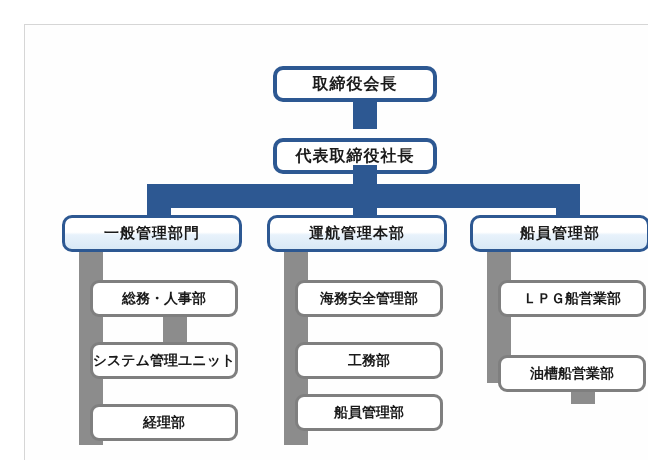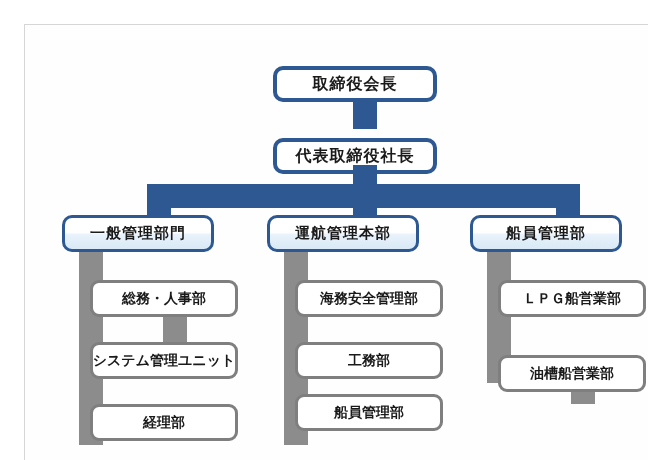--- a/index.html
+++ b/index.html
@@ -12,21 +12,21 @@
   .box {
     position:absolute; display:flex; align-items:center; justify-content:center;
     font-weight:bold; color:#1a1a1a; white-space:nowrap;
     background:#fff; border-radius:10px;
   }
   .box-top {
     width:164px; height:36px; left:248px;
     border:4px solid var(--blue); font-size:16px; letter-spacing:1px;
   }
   .box-div {
-    width:152px; height:37px; top:190px;
+    width:180px; height:37px; top:190px;
     border:3px solid var(--blue); font-size:15px; letter-spacing:1px;
     background:linear-gradient(to bottom,#ffffff 0%,#ffffff 46%,#e8f2fb 54%,#d9e9f6 100%);
   }
   .box-sub {
     width:148px; height:37px;
     border:3px solid var(--gray-border); font-size:14px; border-radius:9px;
   }
   .line { position:absolute; }
   .blue-line { background:var(--blue); }
   .gray-line { background:var(--gray-line); }

